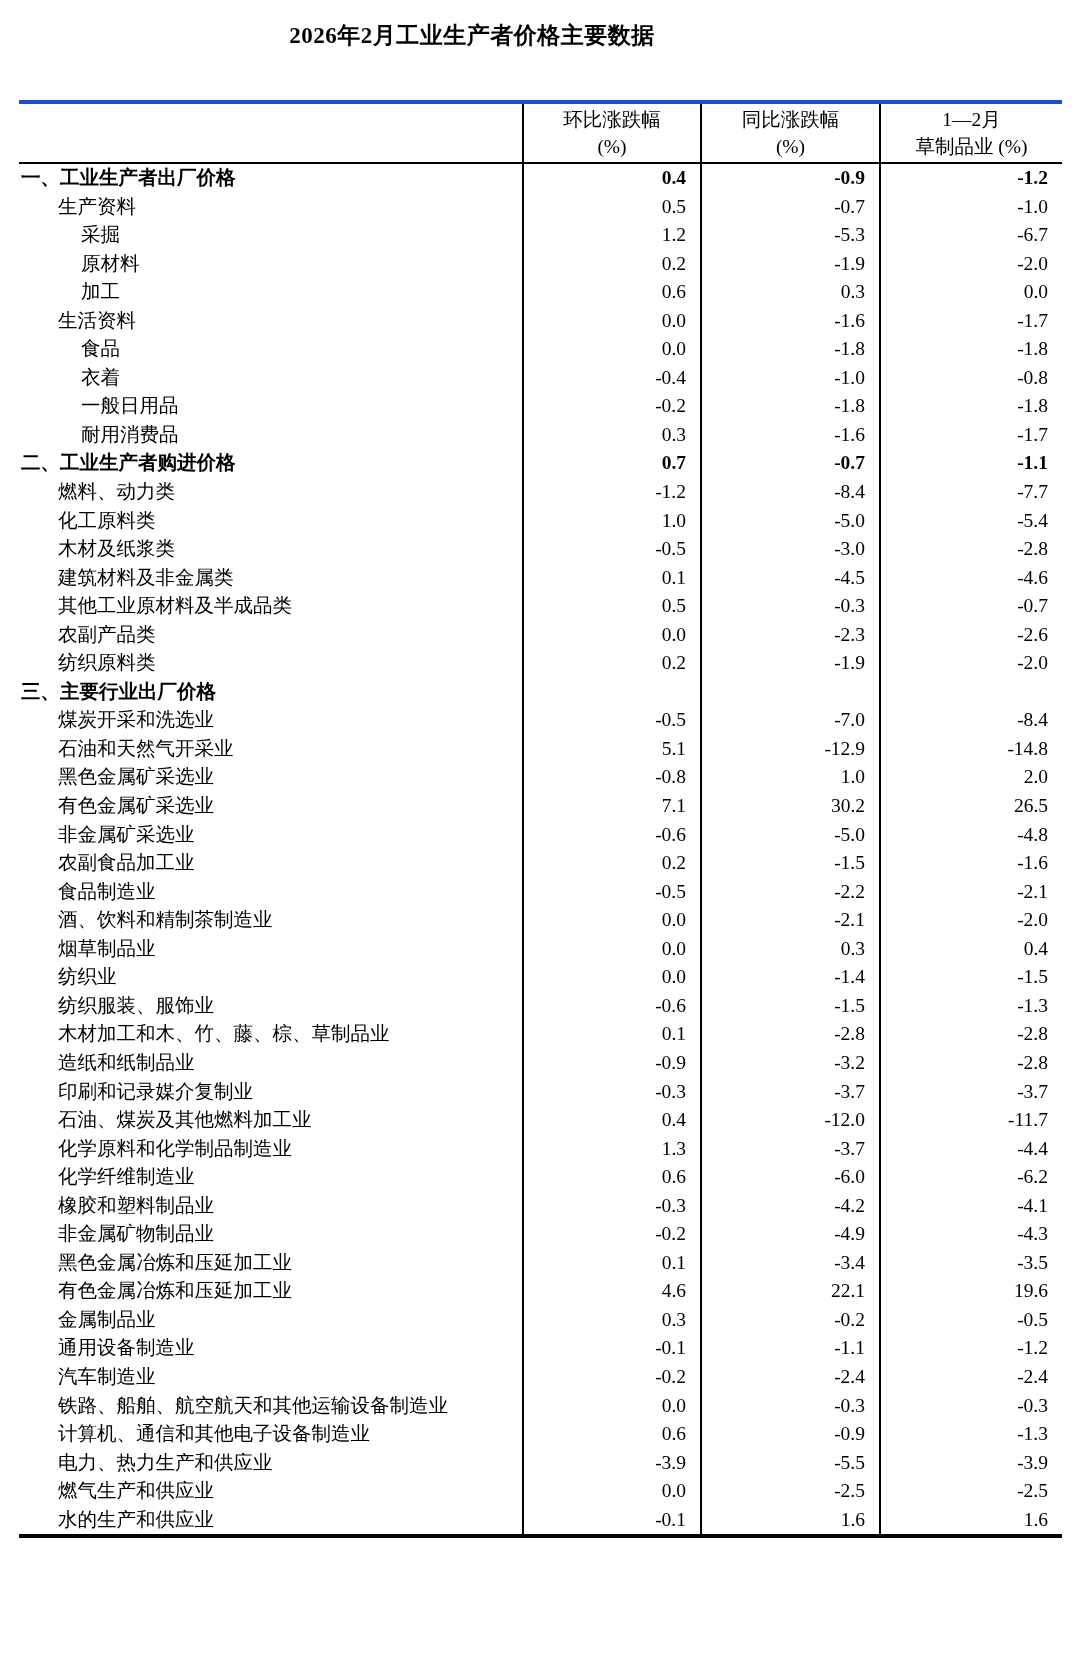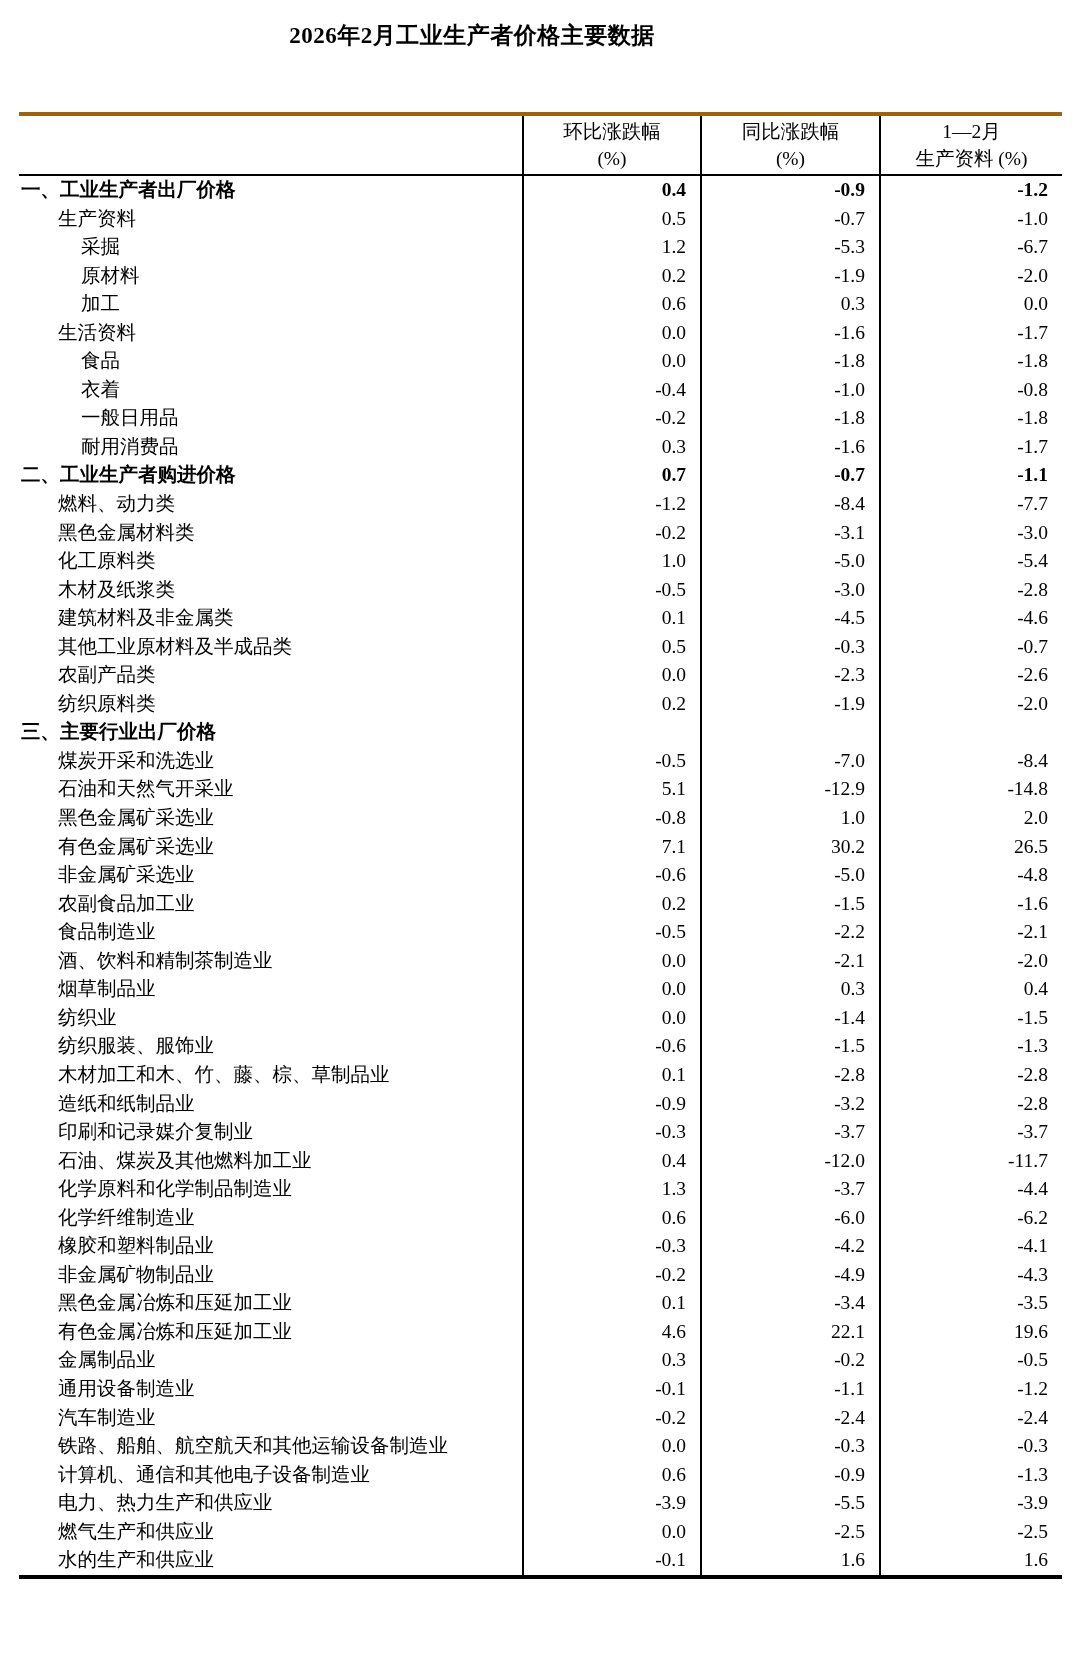--- a/index.html
+++ b/index.html
@@ -19,25 +19,25 @@
     left: 0;
     width: 944px;
     text-align: center;
     font-size: 23px;
     font-weight: bold;
     letter-spacing: 0.5px;
   }
   table.price-table {
     position: absolute;
     left: 19px;
-    top: 112px;
+    top: 100px;
     width: 1043px;
     border-collapse: collapse;
     table-layout: fixed;
-    border-top: 4px solid #a16207;
+    border-top: 4px solid #1d4ed8;
     border-bottom: 4px solid #000000;
   }
   col.c-label { width: 504px; }
   col.c-mom   { width: 178px; }
   col.c-yoy   { width: 179px; }
   col.c-ytd   { width: 182px; }
 
   thead th {
     font-weight: normal;
     font-size: 19.5px;
@@ -84,21 +84,21 @@
       <th class="vline">
         <div class="hline">环比涨跌幅</div>
         <div class="hline">(%)</div>
       </th>
       <th class="vline">
         <div class="hline">同比涨跌幅</div>
         <div class="hline">(%)</div>
       </th>
       <th class="vline">
         <div class="hline">1—2月</div>
-        <div class="hline">生产资料 (%)</div>
+        <div class="hline">草制品业 (%)</div>
       </th>
     </tr>
   </thead>
   <tbody>
       <tr class="bold-row">
         <td class="label ind0">一、工业生产者出厂价格</td>
         <td class="val vline">0.4</td>
         <td class="val vline">-0.9</td>
         <td class="val vline">-1.2</td>
       </tr>
@@ -162,26 +162,20 @@
         <td class="val vline">-0.7</td>
         <td class="val vline">-1.1</td>
       </tr>
       <tr>
         <td class="label ind1">燃料、动力类</td>
         <td class="val vline">-1.2</td>
         <td class="val vline">-8.4</td>
         <td class="val vline">-7.7</td>
       </tr>
       <tr>
-        <td class="label ind1">黑色金属材料类</td>
-        <td class="val vline">-0.2</td>
-        <td class="val vline">-3.1</td>
-        <td class="val vline">-3.0</td>
-      </tr>
-      <tr>
         <td class="label ind1">化工原料类</td>
         <td class="val vline">1.0</td>
         <td class="val vline">-5.0</td>
         <td class="val vline">-5.4</td>
       </tr>
       <tr>
         <td class="label ind1">木材及纸浆类</td>
         <td class="val vline">-0.5</td>
         <td class="val vline">-3.0</td>
         <td class="val vline">-2.8</td>

